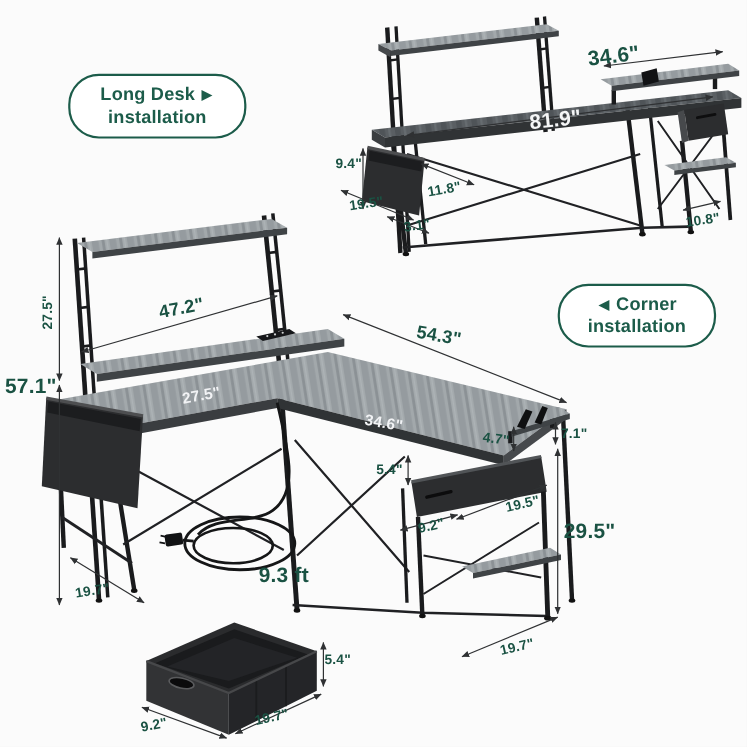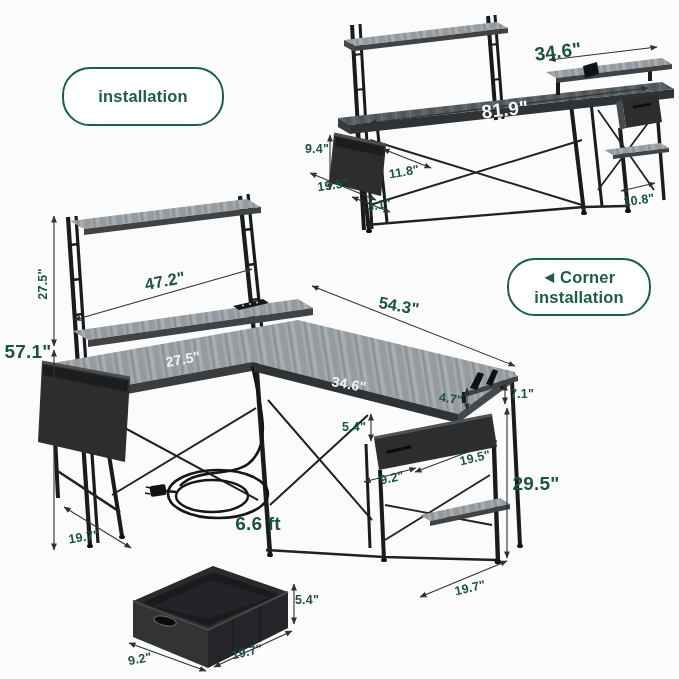--- a/index.html
+++ b/index.html
@@ -215,20 +215,24 @@
 
     <g stroke="#2f3133" stroke-width="1.1" fill="none">
       <path d="M294,584 L294,624" marker-start="url(#ah)" marker-end="url(#ah)"></path>
       <path d="M214,667 L292,631" marker-start="url(#ah)" marker-end="url(#ah)"></path>
       <path d="M129,643 L206,671" marker-start="url(#ah)" marker-end="url(#ah)"></path>
     </g>
   </g>
 </svg>
 
   <div class="pill" id="pill-long">
+    <div class="pill-line">
+      <span>Long Desk</span>
+        <span class="arr">▶</span>
+    </div>
     <div class="pill-line">installation</div>
   </div>
 
   <div class="pill" id="pill-corner">
     <div class="pill-line">
       <span class="arr">◀</span>
         <span>Corner</span>
     </div>
     <div class="pill-line">installation</div>
   </div>
@@ -247,20 +251,20 @@
   <span class="dim wt" style="left:183px;top:359px;--r:-10deg">27.5"</span>
   <span class="dim md" style="left:399px;top:306px;--r:10deg">54.3"</span>
   <span class="dim wt" style="left:349px;top:384px;--r:10deg">34.6"</span>
   <span class="dim" style="left:451px;top:399px;--r:8deg">4.7"</span>
   <span class="dim" style="left:522px;top:394px">7.1"</span>
   <span class="dim" style="left:354px;top:427px">5.4"</span>
   <span class="dim" style="left:475px;top:458px;--r:-13deg">19.5"</span>
   <span class="dim" style="left:392px;top:478px;--r:-13deg">9.2"</span>
   <span class="dim lg" style="left:536px;top:484px">29.5"</span>
   <span class="dim" style="left:84px;top:537px;--r:-9deg">19.7"</span>
-  <span class="dim lg" style="left:258px;top:524px">6.6 ft</span>
+  <span class="dim lg" style="left:258px;top:524px">9.3 ft</span>
   <span class="dim" style="left:470px;top:588px;--r:-13deg">19.7"</span>
 
   <span class="dim" style="left:307px;top:600px">5.4"</span>
   <span class="dim" style="left:247px;top:652px;--r:-13deg">19.7"</span>
   <span class="dim" style="left:140px;top:659px;--r:-11deg">9.2"</span>
 
 </div>
 
 </body></html>

